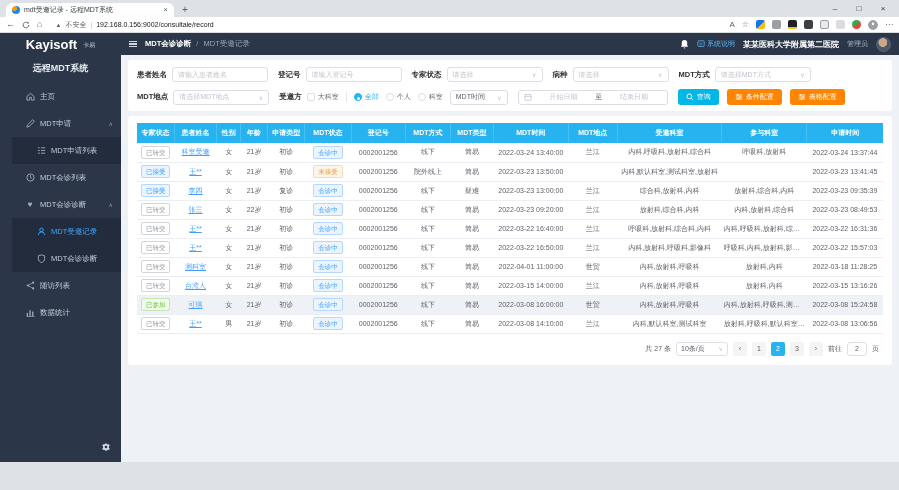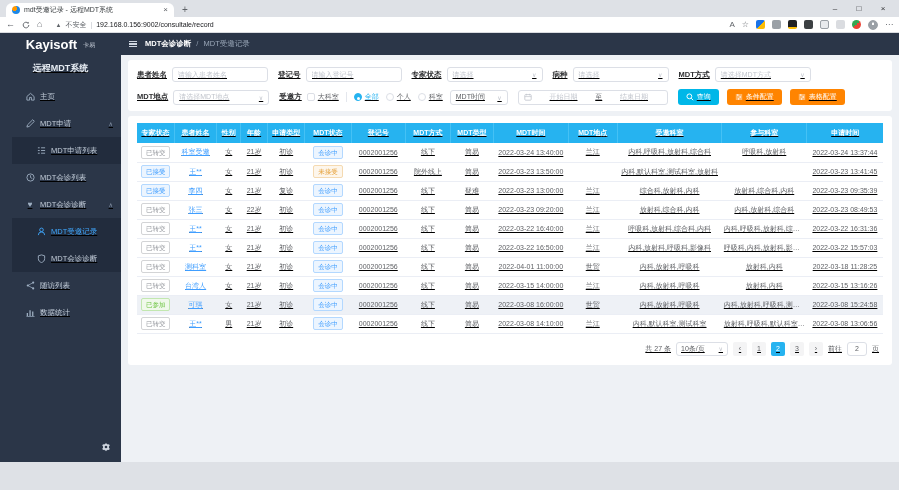--- a/index.html
+++ b/index.html
@@ -46,21 +46,21 @@
   .crumb .sl { color:#8a97a8; margin:0 3px; }
   .crumb .c2 { color:#9aa7b8; }
   .hdr-right { display:flex; align-items:center; gap:8px; padding-right:8px; }
   .bell svg { display:block; }
   .syshelp { display:flex; align-items:center; gap:2px; font-size:7px; color:#5db4f5; }
   .hospital { font-size:8px; font-weight:bold; color:#fff; }
   .role { font-size:7px; color:#aeb9c6; }
   .avatar { width:15px; height:15px; border-radius:50%; background:radial-gradient(circle at 45% 35%, #caa889 0 38%, #4a5868 42%); border:1px solid #56657a; }
 
   
-  .app-body { display:flex; height:407px;text-decoration:underline; }
+  .app-body { display:flex; height:407px; }
   .sidebar { width:121px; flex:none; background:#2b3648; position:relative; }
   .sysname { text-align:center; font-size:9px; color:#e6ecf3; font-weight:bold; padding:7px 0 8px; }
   .mi { height:27px; display:flex; align-items:center; gap:5px; padding-left:13px; font-size:7.5px; color:#c3cdd9; cursor:pointer;margin-left:12px; }
   .mi .ic { width:10px; text-align:center; font-size:8px; color:#9fb0c3; display:inline-flex; justify-content:center; }
   .mi .caret { margin-left:auto; margin-right:8px; font-size:6px; color:#8795a8; }
   .mi.sub { background:#222c3d; padding-left:24px; }
   .mi.active { color:#3fa8ff; }
   .mi.active .ic { color:#3fa8ff; }
   .gear-btn { position:absolute; right:10px; bottom:7px; color:#cfd6e0; }
 
@@ -173,20 +173,38 @@
     <span class="burger">
         <i></i>
         <i></i>
         <i></i>
       </span>
     <span class="crumb">
       <span class="c1">MDT会诊诊断</span>
       <span class="sl">/</span>
       <span class="c2">MDT受邀记录</span>
     </span>
+  </div>
+  <div class="hdr-right">
+    <span class="bell">
+      <svg width="9" height="10" viewBox="0 0 10 11">
+          <path d="M5 1a3 3 0 0 1 3 3v3l1 1.5H1L2 7V4a3 3 0 0 1 3-3z" fill="#fff"></path>
+          <path d="M4 9.5a1 1 0 0 0 2 0z" fill="#fff"></path>
+        </svg>
+    </span>
+    <span class="syshelp">
+      <svg width="8" height="8" viewBox="0 0 10 10">
+          <rect x="1" y="1" width="8" height="7" rx="1" fill="none" stroke="#5db4f5" stroke-width="1"></rect>
+          <path d="M3 4h4M3 6h3" stroke="#5db4f5" stroke-width="0.8"></path>
+        </svg>
+      <span>系统说明</span>
+    </span>
+    <span class="hospital">某某医科大学附属第二医院</span>
+    <span class="role">管理员</span>
+    <span class="avatar"></span>
   </div>
 </div>
 
 <div class="app-body">
   <aside class="sidebar">
     <div class="sysname">远程MDT系统</div>
 
     <div class="mi">
       <span class="ic">
         <svg width="9" height="9" viewBox="0 0 10 10">

